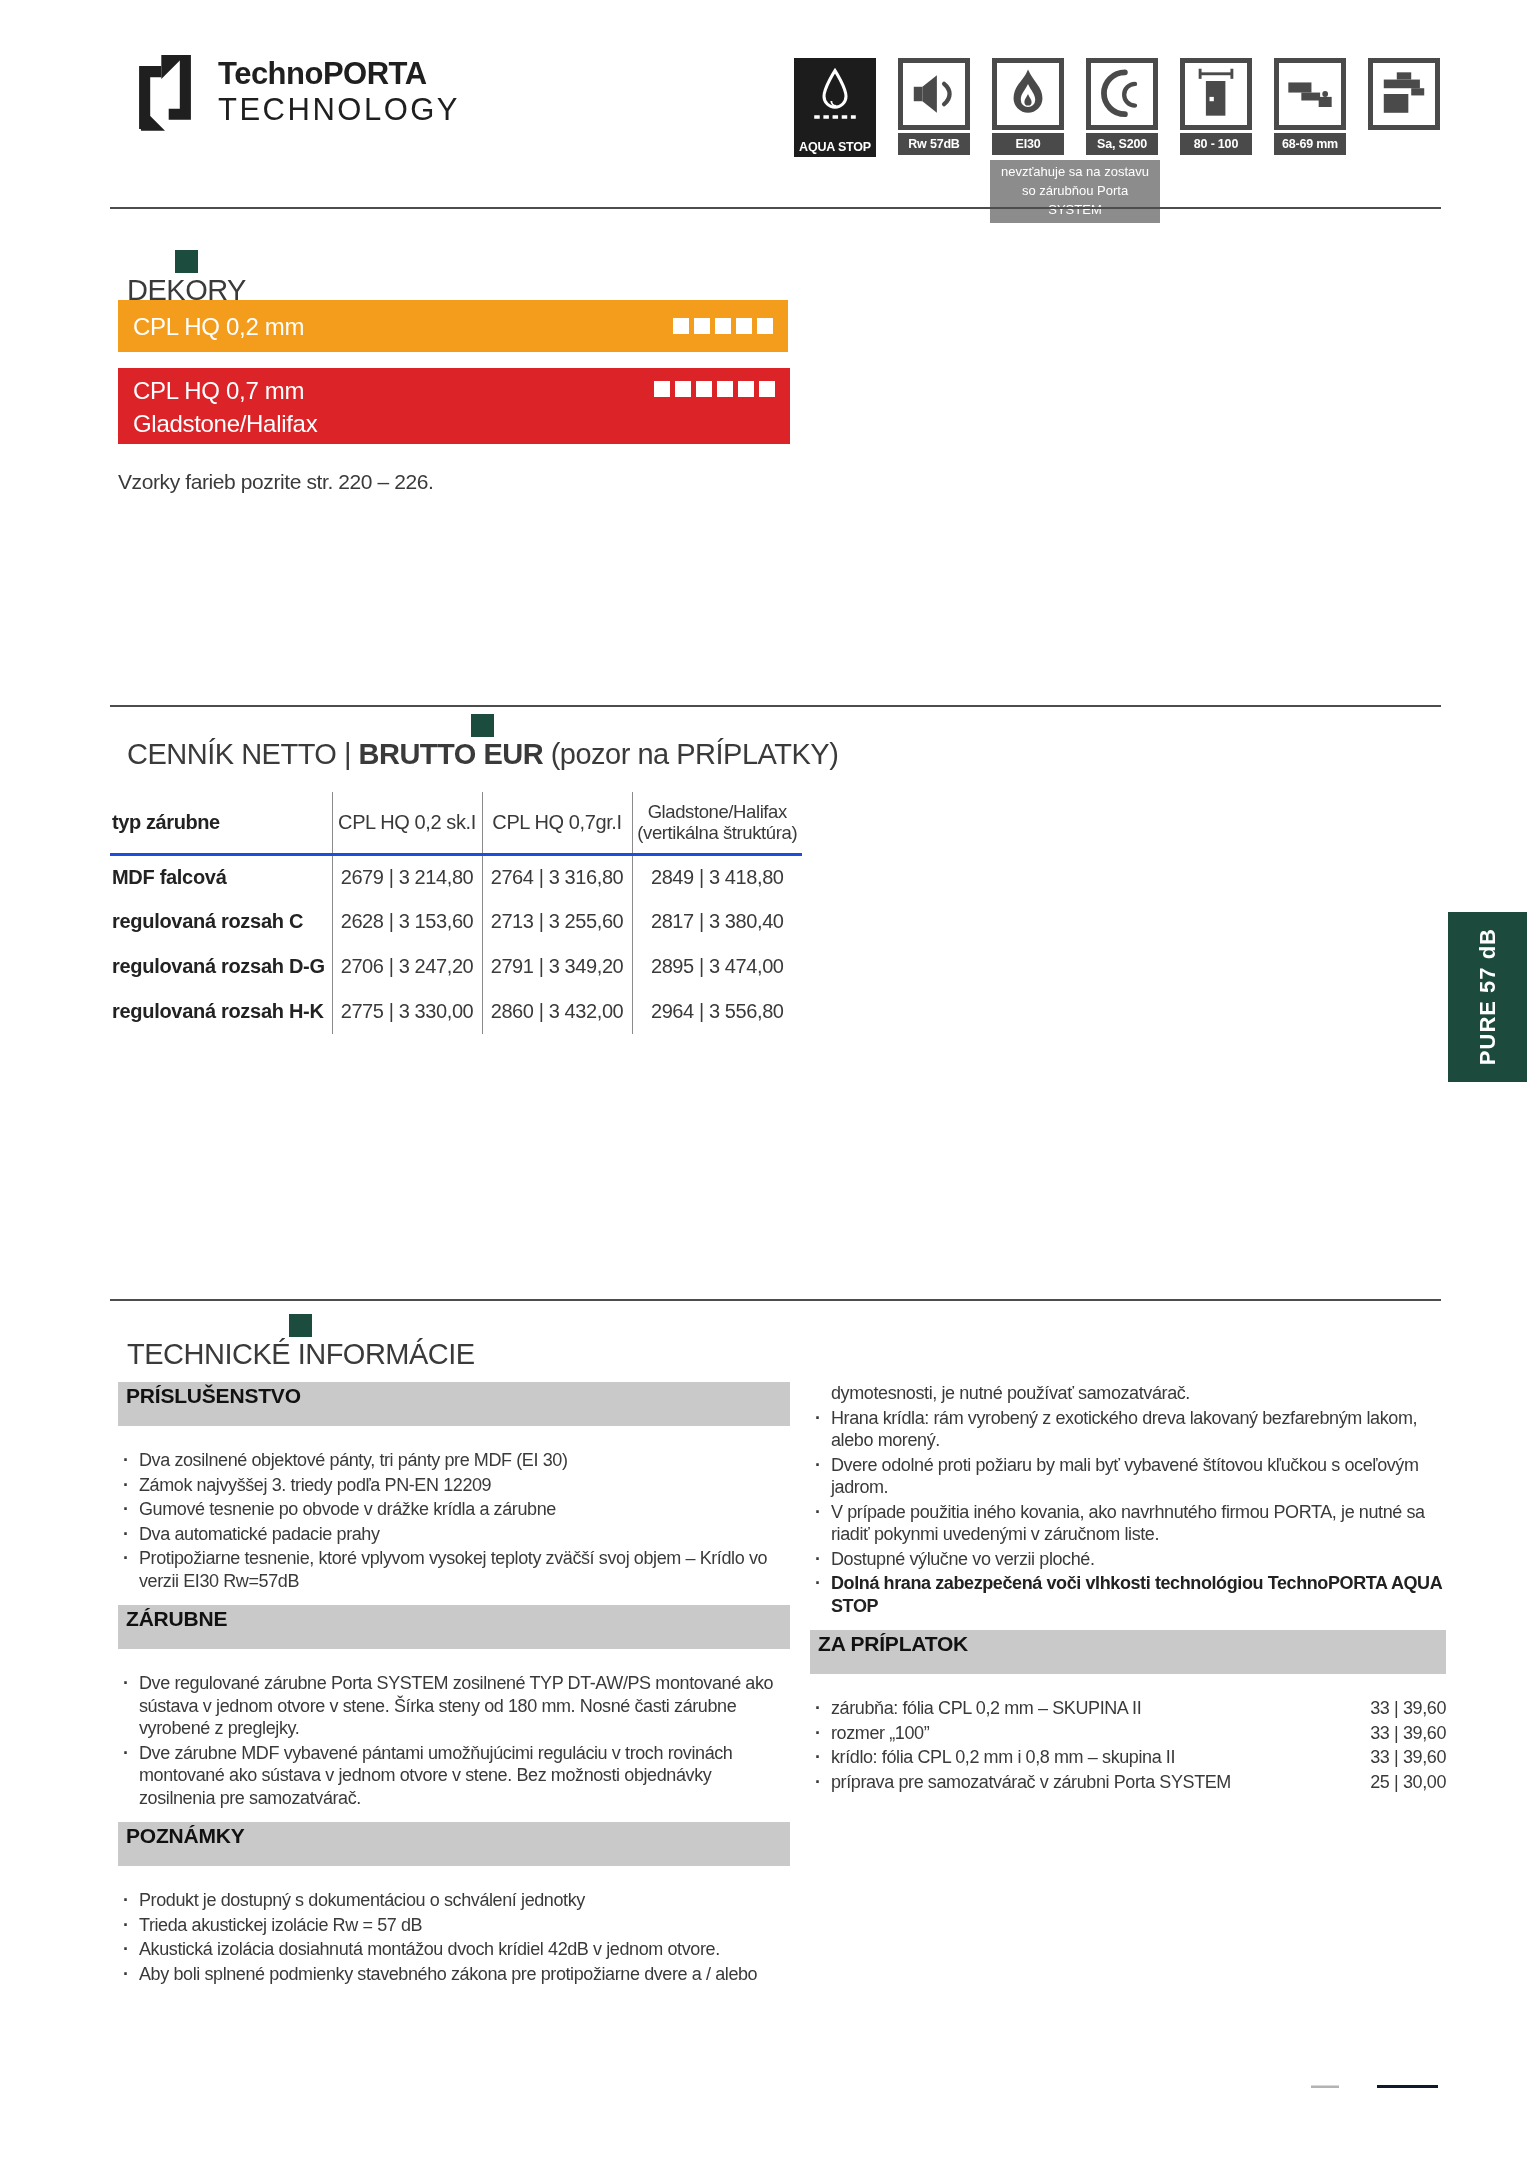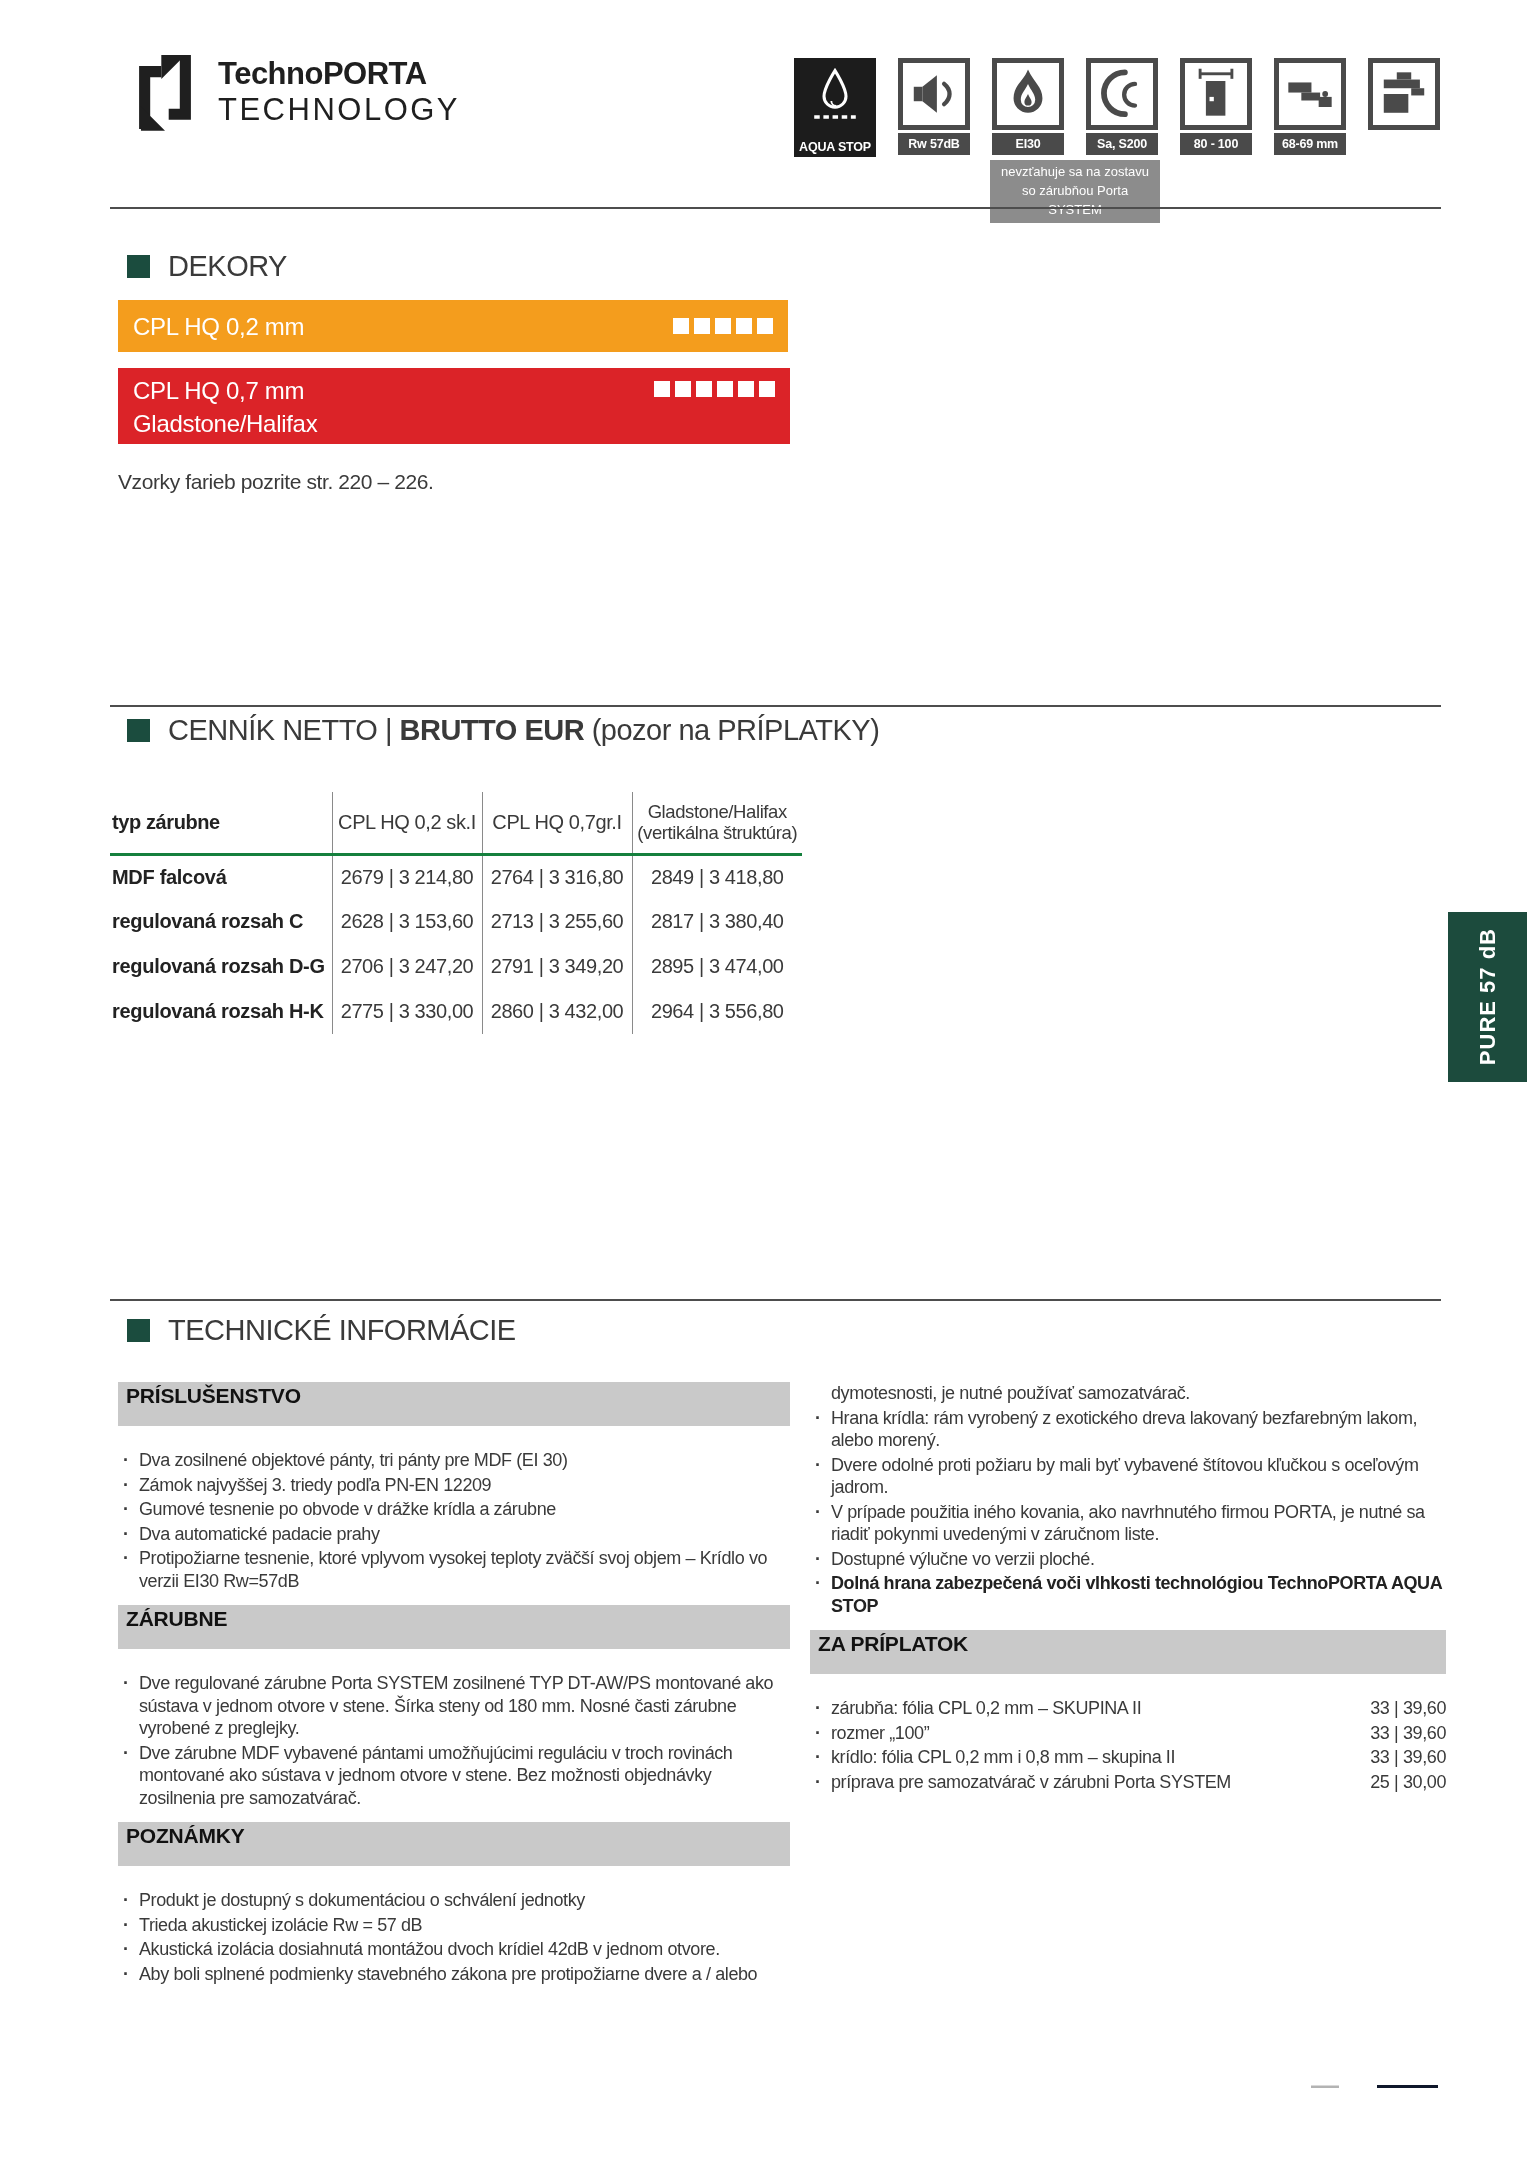--- a/index.html
+++ b/index.html
@@ -18,21 +18,21 @@
   .badge .blabel { margin-top:3px; height:22px; background:#4a4a4a; color:#fff; font-size:12.5px; font-weight:700; display:flex; align-items:center; justify-content:center; letter-spacing:-0.2px; white-space:nowrap; }
   .badge.aqua { width:82px; }
   .badge.aqua .tile-black { width:82px; height:99px; background:#1c1c1c; display:flex; flex-direction:column; align-items:center; justify-content:flex-start; padding-top:6px; }
   .badge.aqua .aqua-label { color:#fff; font-size:12.5px; font-weight:700; margin-top:14px; letter-spacing:-0.2px; }
   .badge-note { position:absolute; left:990px; top:160px; width:170px; background:#8c8c8c; color:#fff; font-size:13px; line-height:1.45; text-align:center; padding:3px 4px; }
 
   .rule { position:absolute; left:110px; width:1331px; height:2px; background:#4d4d4d; }
   .rule1 { top:207px; } .rule2 { top:705px; } .rule3 { top:1299px; }
 
   
-  .sec-head { position:absolute; display:flex; align-items:center; gap:18px; }
+  .sec-head { position:absolute; display:flex; align-items:center; gap:1px;flex-direction:column; }
   .sq { width:23px; height:23px; background:#1b4c3e; flex:0 0 auto; }
   .sec-title { font-size:29px; color:#3a3a3a; letter-spacing:-0.5px; white-space:nowrap; }
   .sec-title b { font-weight:700; }
 
   
   .swatch { position:absolute; left:118px; color:#fff; }
   .swatch .sw-inner { position:relative; width:100%; height:100%; }
   .sw-label { font-size:24px; letter-spacing:-0.3px; }
   .sw-squares { position:absolute; right:15px; display:flex; gap:5px; }
   .sw-squares span { width:16px; height:16px; background:#fff; display:block; }
@@ -43,21 +43,21 @@
   .sw-red .sw-label { position:absolute; left:15px; top:9px; }
   .sw-red .sw-sub { position:absolute; left:15px; top:42px; font-size:24px; letter-spacing:-0.3px; }
   .sw-red .sw-squares { top:13px; }
   .dekory-note { position:absolute; left:118px; top:470px; font-size:21px; letter-spacing:-0.4px; color:#3a3a3a; }
 
   
   .price-table { position:absolute; left:110px; top:792px; border-collapse:collapse; table-layout:fixed; width:692px; }
   .price-table col.c0 { width:222px; } .price-table col.cv { width:150px; } .price-table col.c3 { width:170px; }
   .price-table th, .price-table td { border-left:1.5px solid #8a8a8a; }
   .price-table th:first-child, .price-table td:first-child { border-left:none; }
-  .price-table thead tr { border-bottom:3px solid #15803d; }
+  .price-table thead tr { border-bottom:3px solid #1d4ed8; }
   .price-table th { height:62px; font-weight:400; font-size:20px; text-align:center; vertical-align:middle; color:#3a3a3a; letter-spacing:-0.4px; }
   .price-table th.rowhead { text-align:left; font-weight:700; padding-left:2px; color:#222; }
   .price-table th .h2l { display:block; font-size:18.5px; line-height:1.15; }
   .price-table td { height:45px; font-size:20px; text-align:center; color:#3a3a3a; letter-spacing:-0.4px; }
   .price-table td.rowlabel { text-align:left; font-weight:700; padding-left:2px; color:#222; letter-spacing:-0.3px; }
 
   
   .side-tab { position:absolute; left:1448px; top:912px; width:79px; height:170px; background:#1c4b3d; display:flex; align-items:center; justify-content:center; }
   .side-tab span { writing-mode:vertical-rl; transform:rotate(180deg); color:#fff; font-size:22px; font-weight:700; letter-spacing:1px; white-space:nowrap; }
 

